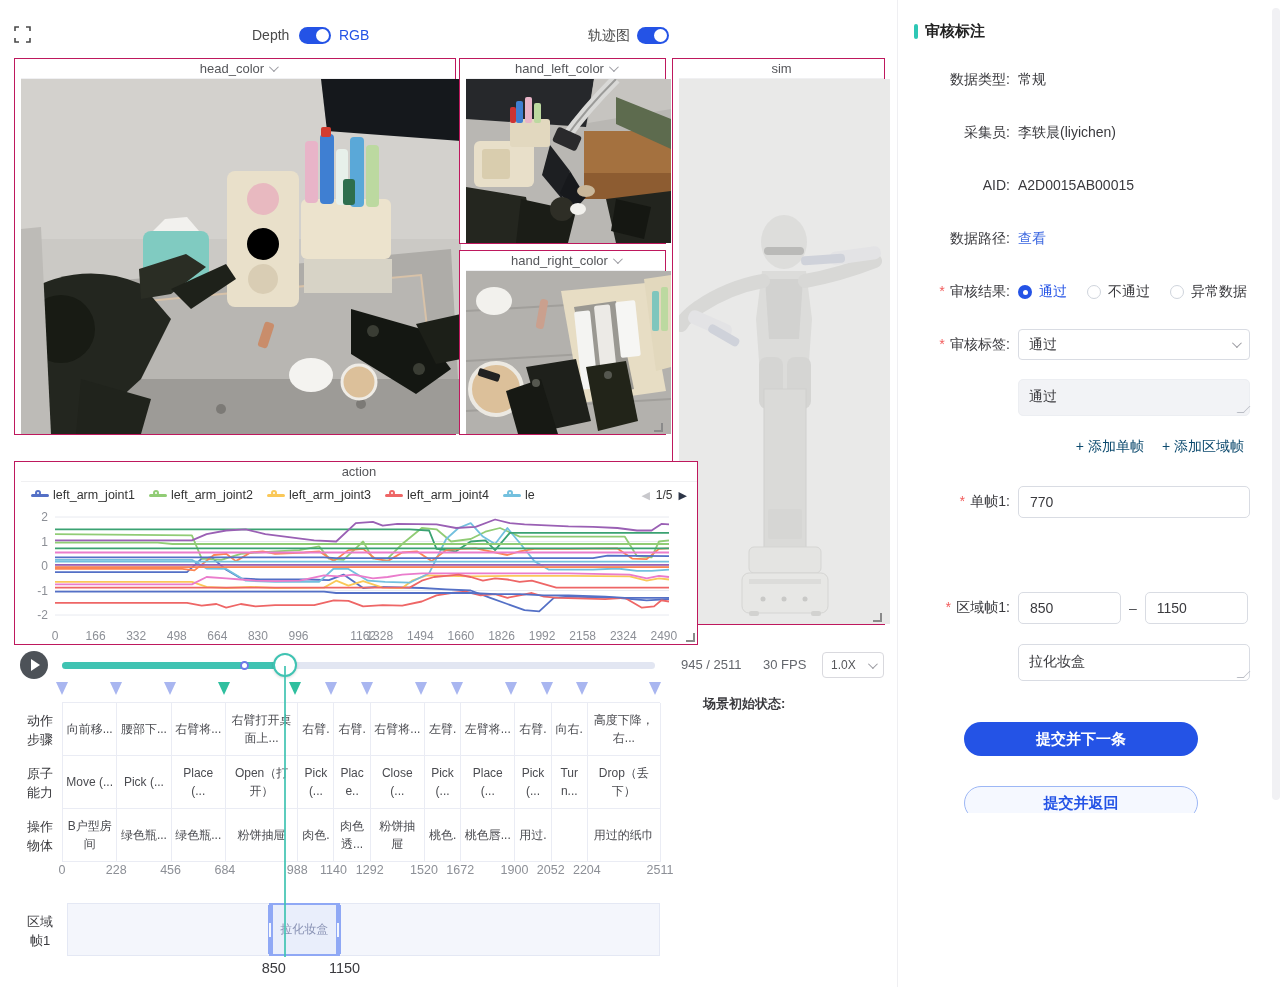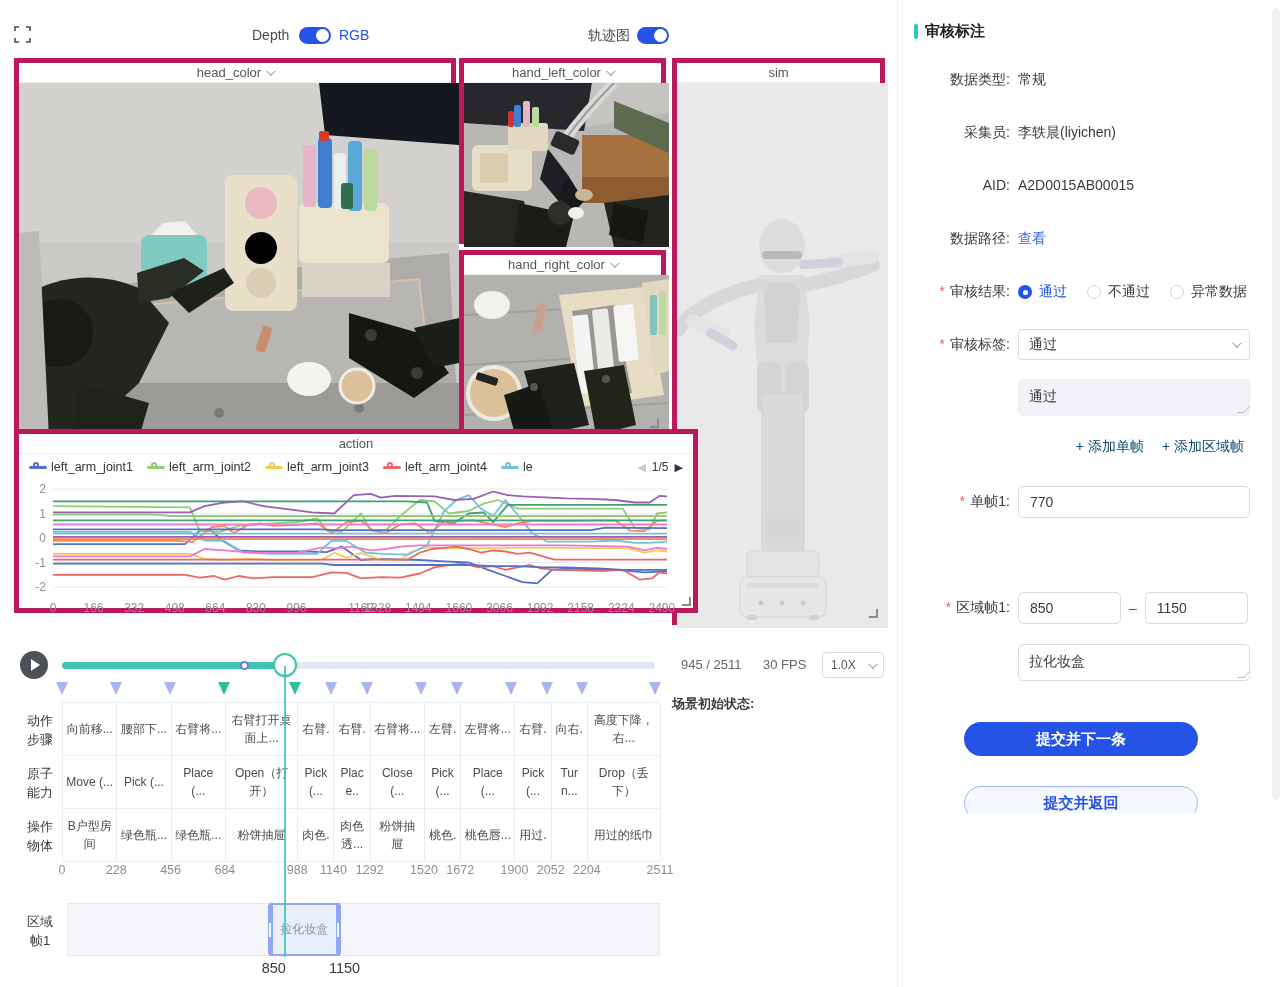--- a/index.html
+++ b/index.html
@@ -8,21 +8,21 @@
   #stage { position:relative; width:1280px; height:987px; background:#fff; }
 
   
   .fs-icon { left:14px; top:26px; width:17px; height:17px; cursor:pointer; }
   .toplabel { top:27px; font-size:14px; color:#4a4a4a; }
   .toplabel.blue { color:#2453e6; }
   .toggle { top:27px; width:32px; height:17px; border-radius:9px; background:#2453e6; cursor:pointer; }
   .toggle .knob { position:absolute; right:2px; top:2px; width:13px; height:13px; border-radius:50%; background:#fff; }
 
   
-  .panel { border:5px solid #be185d; background:#fff; }
+  .panel { border:1px solid #be185d; background:#fff;padding-left:6px; }
   .panel-title { height:20px; display:flex; align-items:center; justify-content:center; gap:5px; font-size:13px; color:#55565a; border-bottom:1px solid #f0f0f2; cursor:pointer; }
   .chev { width:7px; height:7px; border-right:1.5px solid #9a9aa0; border-bottom:1.5px solid #9a9aa0; transform:rotate(45deg) translateY(-2px); display:inline-block; }
   .cam-img { display:block; }
   .corner-resize { position:absolute; right:2px; bottom:2px; width:9px; height:9px; border-right:2px solid #8a8a8a; border-bottom:2px solid #8a8a8a; cursor:nwse-resize; }
 
   
   .legend-row { display:flex; align-items:center; gap:14px; padding:0 10px; height:26px; }
   .lg-item { display:flex; align-items:center; gap:4px; font-size:12.5px; color:#333; cursor:pointer; white-space:nowrap; }
   .lg-glyph { position:relative; width:18px; height:8px; }
   .lg-glyph .ln { position:absolute; left:0; top:3px; width:18px; height:2.5px; border-radius:2px; }
@@ -55,21 +55,21 @@
 
   
   .region-bar { left:67px; top:903px; width:593px; height:53px; background:#f4f6fc; border:1px solid #e4e8f4; }
   .region-block { position:absolute; top:-1px; height:53px; background:#e9eefb; border-top:2px solid #8fa8f5; border-bottom:2px solid #8fa8f5; display:flex; align-items:center; justify-content:center; font-size:12px; color:#8a93b5; cursor:grab; }
   .region-handle { position:absolute; top:0; width:5px; height:100%; background:#8fa8f5; cursor:ew-resize; }
   .region-handle::after { content:""; position:absolute; left:1.5px; top:50%; margin-top:-7px; width:2px; height:14px; background:#fff; opacity:.9; }
   .region-num { top:960px; font-size:14.5px; color:#3a3a3e; transform:translateX(-50%); }
 
   
   .scene { left:672px; top:695px; width:218px; }
-  .scene h4 { font-size:13px; color:#3a3a3e; margin-bottom:4px; font-weight:700; }
+  .scene h4 { font-size:13px; color:#3a3a3e; margin-bottom:4px; font-weight:700;margin-left:31px; }
   .scene p { font-size:13px; color:#a8a9af; line-height:1.55; }
 
   
   .right-panel { left:897px; top:0; width:383px; height:987px; background:#fff; border-left:1px solid #efeff2; }
   .right-clip { position:absolute; inset:0; height:813px; overflow:hidden; }
   .rp-title { position:absolute; left:16px; top:22px; display:flex; align-items:center; gap:7px; font-size:15px; font-weight:700; color:#222; }
   .rp-title .bar { width:4px; height:15px; border-radius:2px; background:#2ec7b5; }
   .frow { position:absolute; left:0; width:383px; display:flex; align-items:center; }
   .flabel { width:112px; text-align:right; font-size:14px; color:#3a3a3e; flex:none; }
   .fvalue { margin-left:8px; font-size:14px; color:#3a3a3e; }
@@ -247,21 +247,21 @@
       <rect x="70" y="500" width="72" height="5" fill="#dcdcda"></rect>
       <circle cx="84" cy="520" r="2.5" fill="#c9c9c7"></circle>
         <circle cx="105" cy="520" r="2.5" fill="#c9c9c7"></circle>
         <circle cx="126" cy="520" r="2.5" fill="#c9c9c7"></circle>
       <rect x="70" y="532" width="10" height="5" rx="2" fill="#d2d2d0"></rect>
         <rect x="132" y="532" width="10" height="5" rx="2" fill="#d2d2d0"></rect>
     </svg>
     <div class="corner-resize"></div>
   </div>
 
-  <div class="abs panel" style="left:14px;top:429px;width:684px;height:184px">
+  <div class="abs panel" style="left:14px;top:461px;width:684px;height:184px">
     <div class="panel-title" style="cursor:default">
       <span>action</span>
     </div>
     <div class="legend-row" id="legend-row">
         <span class="lg-item">
           <span class="lg-glyph">
       <span class="ln" style="background:#5470c6"></span>
             <span class="rg" style="border-color:#5470c6"></span>
     </span>
           <span>left_arm_joint1</span>
@@ -335,21 +335,21 @@
         <span style="left: 74.591px;">166</span>
         <span style="left: 115.182px;">332</span>
         <span style="left: 155.773px;">498</span>
         <span style="left: 196.364px;">664</span>
         <span style="left: 236.955px;">830</span>
         <span style="left: 277.546px;">996</span>
         <span style="left: 318.137px; margin-left: 24px;">1162</span>
         <span style="left: 358.728px;">1328</span>
         <span style="left: 399.319px;">1494</span>
         <span style="left: 439.91px;">1660</span>
-        <span style="left: 480.501px;">3066</span>
+        <span style="left: 480.501px;">1826</span>
         <span style="left: 521.092px;">1992</span>
         <span style="left: 561.683px;">2158</span>
         <span style="left: 602.274px;">2324</span>
         <span style="left: 642.865px;">2490</span>
       </div>
     <div class="corner-resize"></div>
   </div>
 
   <div class="abs play-btn"></div>
   <div class="abs slider-track">

